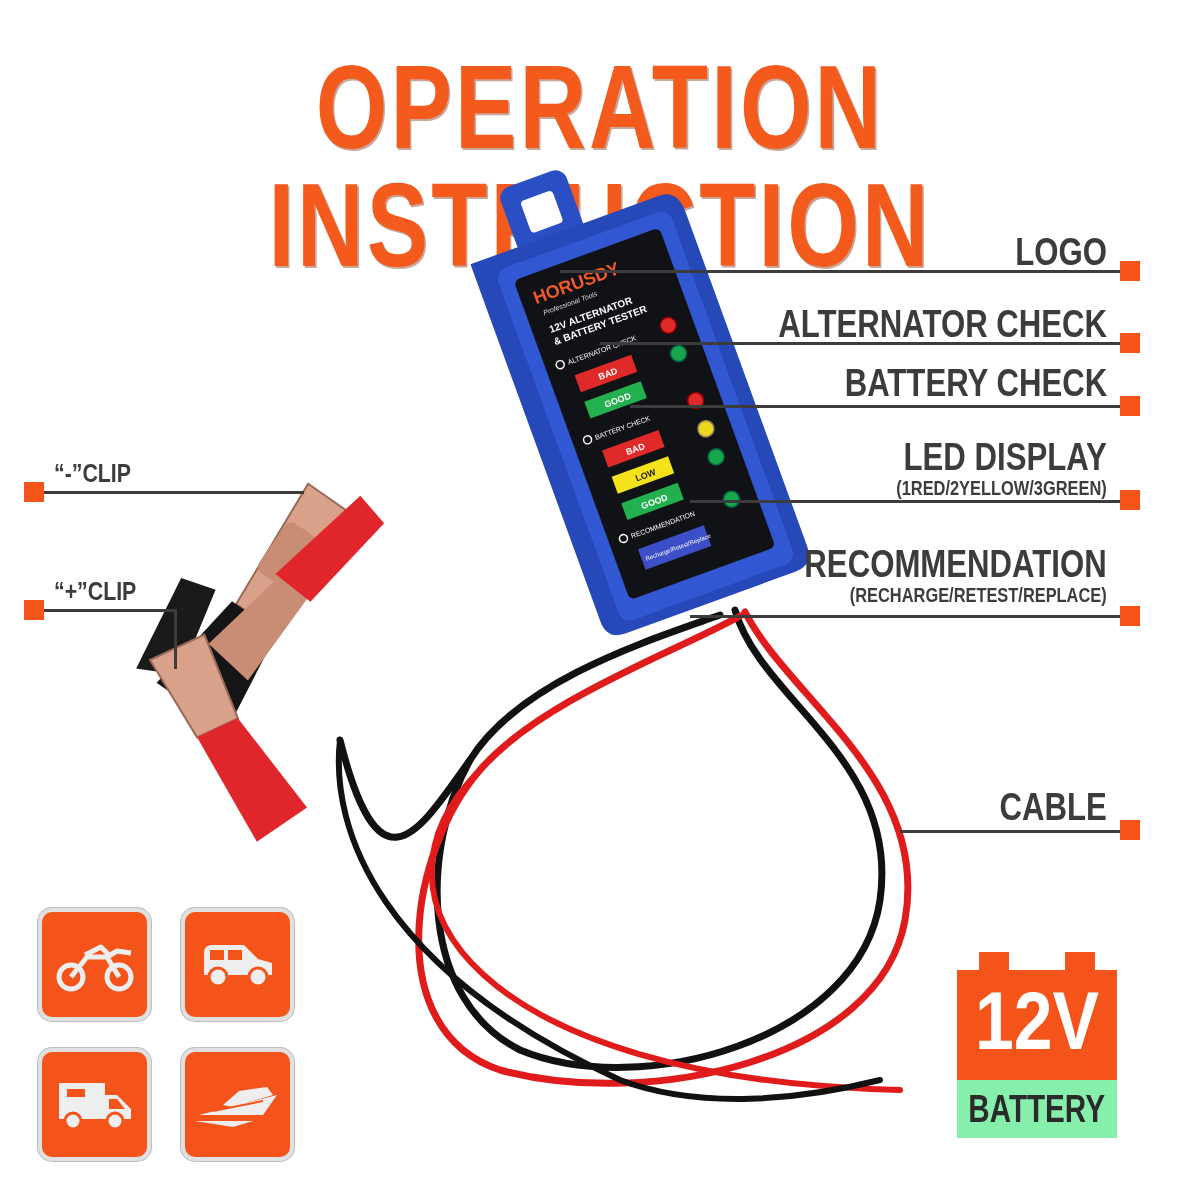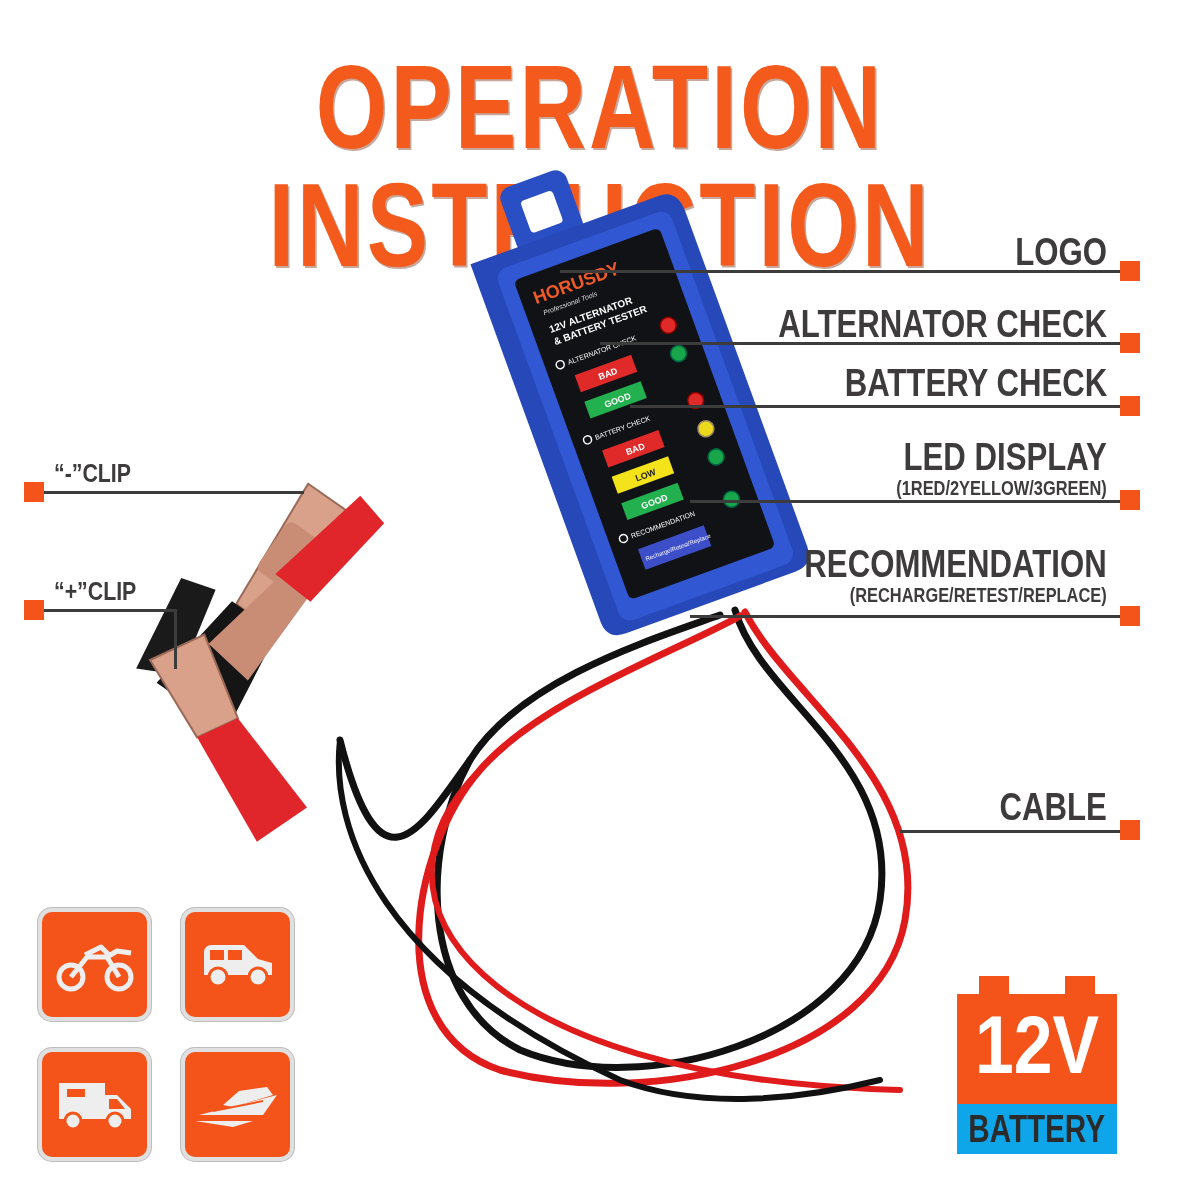--- a/index.html
+++ b/index.html
@@ -6,26 +6,26 @@
     body{width:1200px;height:1200px;position:relative;overflow:hidden;font-family:"Liberation Sans",sans-serif}
     .title{position:absolute;left:0;top:48px;width:1200px;text-align:center;font-family:"Liberation Sans",sans-serif;font-weight:bold;font-size:118px;letter-spacing:4px;color:#f45a1c;transform:scaleX(0.78);transform-origin:center;line-height:1;text-shadow:2px 2px 0 #c9a79a}
     .label{position:absolute;font-family:"Liberation Sans",sans-serif;font-weight:bold;color:#3d3b3b;text-align:right;white-space:nowrap;transform:scaleX(0.82);transform-origin:right top;line-height:1}
     .label.big{font-size:38px}
     .label .sub{display:block;font-size:20px;margin-top:2px}
     .llabel{position:absolute;font-weight:bold;color:#3d3b3b;font-size:26px;transform:scaleX(0.82);transform-origin:left top;white-space:nowrap}
     .sq{position:absolute;width:20px;height:20px;background:#f4541a}
     .line{position:absolute;background:#3c3c3c;height:3px}
     .vline{position:absolute;background:#3c3c3c;width:3px}
     .icon-tile{position:absolute;width:105px;height:105px;border-radius:10px;background:#f4541a;box-shadow:0 0 0 4px #e0e0e0,0 0 0 5px #bdbdbd;display:flex;align-items:center;justify-content:center}
-    .battery-badge{position:absolute;left:957px;top:976px;width:160px;height:178px}
+    .battery-badge{position:absolute;left:957px;top:952px;width:160px;height:178px}
     .b-top{position:absolute;left:0;top:18px;width:160px;height:110px;background:#f4541a}
     .b-term1{position:absolute;left:22px;top:0;width:30px;height:22px;background:#f4541a}
     .b-term2{position:absolute;left:108px;top:0;width:30px;height:22px;background:#f4541a}
     .b-12v{position:absolute;left:0;top:28px;width:160px;text-align:center;color:#fff;font-weight:bold;font-size:82px;line-height:1;transform:scaleX(0.85)}
-    .b-bottom{position:absolute;left:0;top:128px;width:160px;height:50px;background:#0ea5e9;display:flex;align-items:center;justify-content:center}
+    .b-bottom{position:absolute;left:0;top:128px;width:160px;height:58px;background:#86efac;display:flex;align-items:center;justify-content:center}
     .b-batt{font-weight:bold;font-size:38px;color:#2b2b2b;transform:scaleX(0.78)}
   </style>
 </head>
 <body>
 
 <div class="title">OPERATION INSTRUCTION</div>
 
 <svg style="position:absolute;left:0;top:0" width="1200" height="1200" viewBox="0 0 1200 1200">
 
   <g fill="none" stroke-linecap="round">

